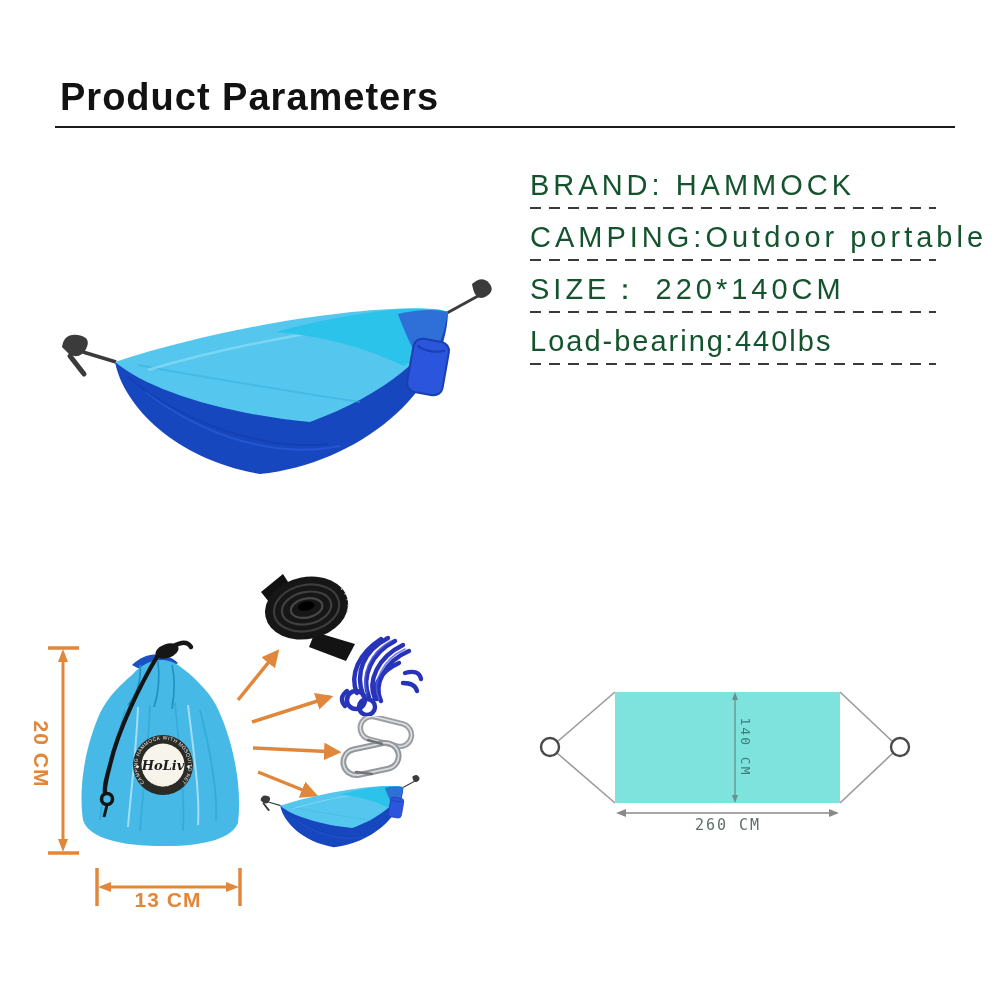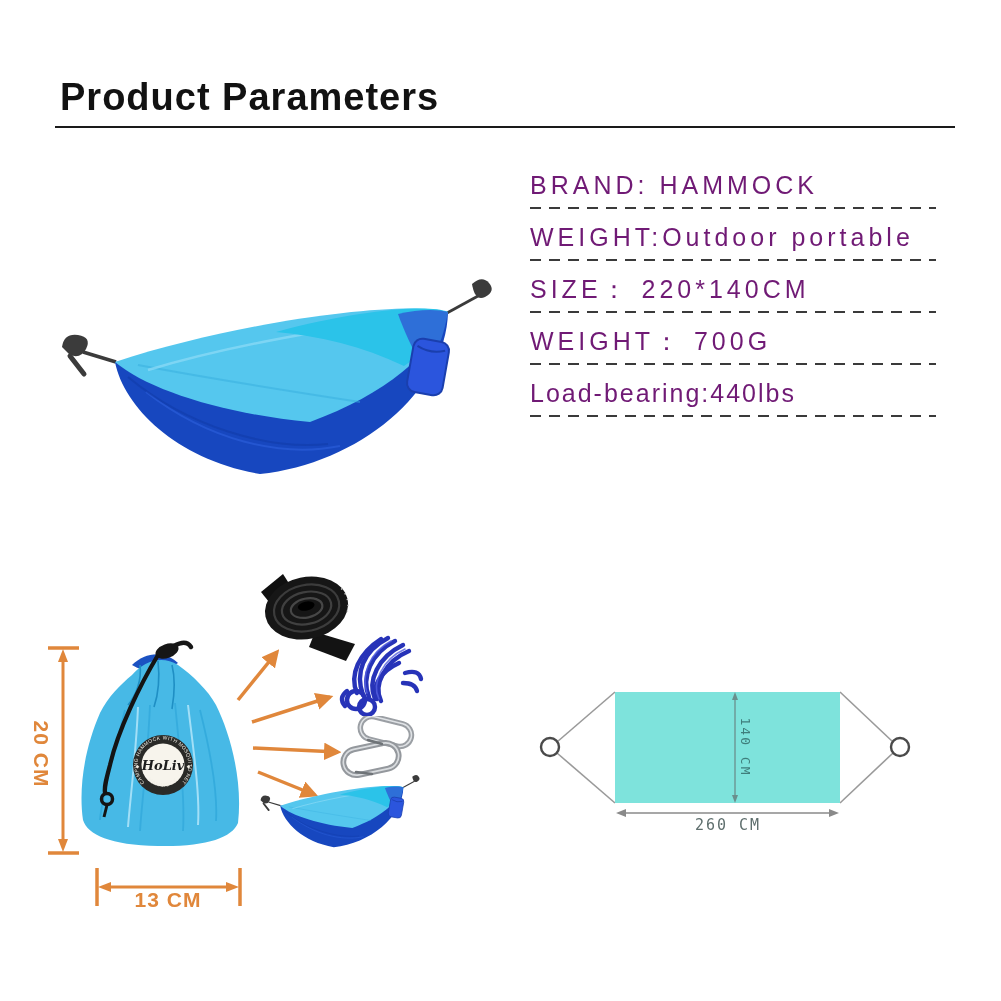--- a/index.html
+++ b/index.html
@@ -7,21 +7,21 @@
           font-family:"Liberation Sans",sans-serif;}
   .abs{position:absolute;}
 
   
   .page-title{left:60px;top:76px;font-size:38px;font-weight:700;letter-spacing:1px;
               color:#121212;margin:0;white-space:nowrap;}
   .title-rule{left:55px;top:126px;width:900px;height:2px;background:#1a1a1a;}
 
   
   .spec-list{left:530px;top:170px;width:406px;}
-  .spec-text{font-size:25px;letter-spacing:2px;color:#701a75;line-height:30px;white-space:nowrap;}
+  .spec-text{font-size:29px;letter-spacing:2px;color:#14532d;line-height:30px;white-space:nowrap;}
   .spec-text.wide{letter-spacing:4px;}
   .spec-line2{margin-left:95px;}
   .dash{height:2px;margin:7px 0 13px 0;
         background:repeating-linear-gradient(90deg,#3a3a3a 0 11px,transparent 11px 19px);}
 
   
   .dim-label{color:#E0873B;font-size:21px;font-weight:600;letter-spacing:1px;text-align:center;}
   .rot90{transform:rotate(90deg);}
 </style>
 </head>
@@ -31,29 +31,25 @@
 
   <h1 class="abs page-title">Product Parameters</h1>
   <div class="abs title-rule"></div>
 
   <div class="abs spec-list">
     <div>
       <div class="spec-text wide">BRAND: HAMMOCK</div>
       <div class="dash"></div>
     </div>
     <div>
-      <div class="spec-text wide">WEIGHT:Outdoor portable</div>
+      <div class="spec-text wide">CAMPING:Outdoor portable</div>
       <div class="dash"></div>
     </div>
     <div>
       <div class="spec-text wide">SIZE： 220*140CM</div>
-      <div class="dash"></div>
-    </div>
-    <div>
-      <div class="spec-text wide">WEIGHT： 700G</div>
       <div class="dash"></div>
     </div>
     <div>
       <div class="spec-text">Load-bearing:440lbs</div>
       <div class="dash"></div>
     </div>
   </div>
 
   <svg class="abs" style="left:28px;top:252px" width="485" height="295" viewBox="0 0 485 295">
     <g id="hammock-art">

